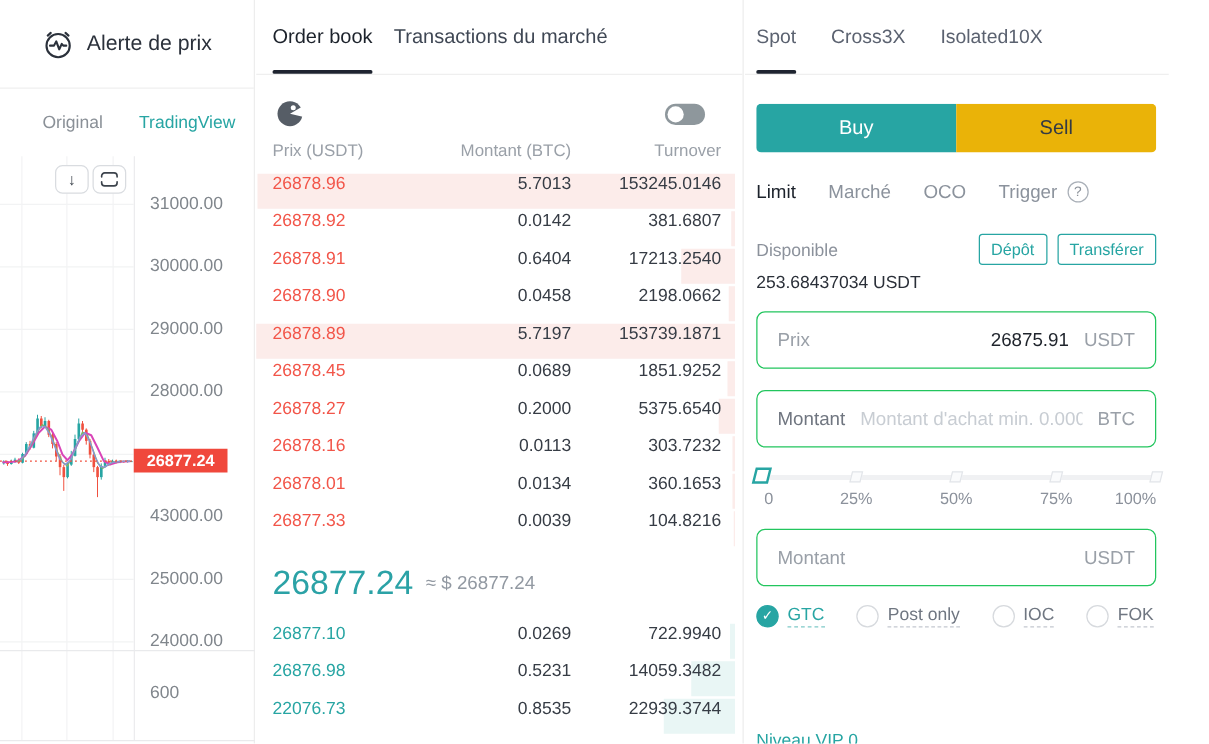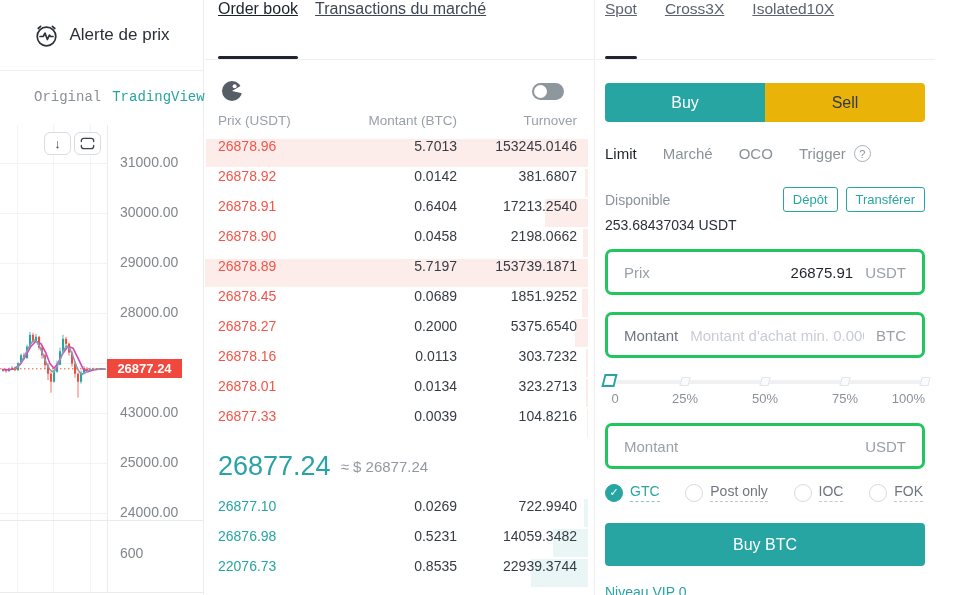--- a/index.html
+++ b/index.html
@@ -5,42 +5,42 @@
   * { margin:0; padding:0; box-sizing:border-box; }
   html,body { background:#fff; }
   body { font-family:"Liberation Sans","DejaVu Sans",sans-serif; color:#2a2f38; }
   .app { position:relative; width:967px; height:595px; overflow:hidden; background:#fff; }
 
   
   .panel-left { position:absolute; left:0; top:0; width:204px; height:595px; border-right:1px solid #ededed; }
   .lp-header { position:absolute; left:0; top:0; width:100%; height:71px; border-bottom:1px solid #efefef;
                display:flex; align-items:center; justify-content:center; gap:9px; }
   .lp-header .title { font-size:17px; color:#2b313b; }
-  .lp-src-tabs { position:absolute; left:34px; top:89px; display:flex; gap:11px; font-size:14px;font-family:Liberation Mono, monospace; }
+  .lp-src-tabs { position:absolute; left:34px; top:89px; display:flex; gap:29px; font-size:14px; }
   .lp-src-tabs .src { color:#8a9097; cursor:pointer; }
   .lp-src-tabs .src.active { color:#27a5a3; }
   .chart-btns { position:absolute; left:44px; top:132px; display:flex; gap:3px; z-index:5; }
   .cbtn { width:27px; height:23px; background:#fff; border:1px solid #d9dce0; border-radius:6px;
           display:flex; align-items:center; justify-content:center; color:#3c434c; font-size:13px; cursor:pointer; }
   .axis-line { position:absolute; left:107px; top:125px; width:1px; height:467px; background:#ececee; }
   .vgrid { position:absolute; top:125px; width:1px; height:467px; background:#f3f4f5; }
   .hgrid { position:absolute; left:0; width:107px; height:1px; background:#f2f3f4; }
   .axis-label { position:absolute; left:120px; height:18px; font-size:14px; color:#80868c; white-space:nowrap; }
   .vol-divider { position:absolute; left:0; top:520px; width:204px; height:1px; background:#e9eaec; }
   .bottom-line { position:absolute; left:0; top:592px; width:204px; height:1px; background:#e9eaec; }
   .vol-label { position:absolute; left:120px; top:545px; font-size:14px; color:#80868c; }
   .price-badge { position:absolute; left:107px; width:75px; height:19px; background:#f0483c; color:#fff;
                  font-size:13px; font-weight:bold; display:flex; align-items:center; justify-content:center; z-index:4; }
   #candle-svg { position:absolute; left:0; top:0; z-index:2; pointer-events:none; }
 
   
   .panel-mid { position:absolute; left:205px; top:0; width:390px; height:595px; border-right:1px solid #ededed; }
   .ob-tabs { position:absolute; left:0; top:0; width:100%; height:60px; border-bottom:1px solid #efefef;
              display:flex; align-items:stretch; padding-left:13px; gap:17px; font-size:16px; }
-  .tab { display:flex; align-items:flex-start; position:relative; color:#3f4754; cursor:pointer; white-space:nowrap;text-decoration:underline; }
+  .tab { display:flex; align-items:center; position:relative; color:#3f4754; cursor:pointer; white-space:nowrap; }
   .tab.active { color:#1c222b; }
   .tab.active:after { content:""; position:absolute; left:0; right:0; bottom:0; height:3px; background:#1e2430; border-radius:2px; }
   .ob-controls { position:absolute; left:0; top:78px; width:100%; height:26px; display:flex; align-items:center;
                  padding:0 30px 0 16px; justify-content:space-between; }
   .switch { width:32px; height:17px; border-radius:9px; background:#8e979c; position:relative; cursor:pointer; }
   .switch .knob { position:absolute; left:2px; top:2px; width:13px; height:13px; border-radius:50%; background:#fff; }
   .ob-cols { position:absolute; left:0; top:110px; width:383px; height:20px; display:flex; align-items:center;
              padding:0 11px 0 13px; font-size:13.5px; color:#9aa0a8; }
   .ob-cols .c1 { width:95px; } .ob-cols .c2 { flex:1; text-align:right; } .ob-cols .c3 { width:120px; text-align:right; }
   .ob-rows { position:absolute; left:0; width:383px; }
@@ -74,21 +74,21 @@
   .ot { color:#8b929c; cursor:pointer; }
   .ot.active { color:#1c222b; }
   .help-ic { width:17px; height:17px; border-radius:50%; border:1.5px solid #aab0b8; color:#8a9098;
              font-size:11px; display:flex; align-items:center; justify-content:center; margin-left:-18px; }
   .avail-row { position:absolute; left:9px; right:10px; top:187px; display:flex; align-items:center; justify-content:space-between; }
   .avail-label { font-size:14px; color:#8b919b; }
   .avail-btns { display:flex; gap:8px; }
   .mini-btn { height:25px; padding:0 9px; border:1px solid #27a5a3; border-radius:3px; background:#fff;
               color:#27a5a3; font-size:13px; display:flex; align-items:center; cursor:pointer; }
   .balance { position:absolute; left:9px; top:217px; font-size:14px; color:#2a2f38; }
-  .field { position:absolute; left:9px; right:10px; height:46px; border:3px solid #22c55e; border-radius:7px;
+  .field { position:absolute; left:9px; right:10px; height:46px; border:1px solid #22c55e; border-radius:7px;
            display:flex; align-items:center; padding:0 16px; gap:12px; font-size:15px; background:#fff; }
   .f-label { color:#9aa0a8; white-space:nowrap; }
   .f-label.darker { color:#707680; }
   .field input { flex:1; min-width:0; border:none; outline:none; background:transparent; font-size:15px;
                  color:#1f242c; font-family:inherit; }
   .field input::placeholder { color:#c8cdd3; }
   .field .unit { color:#9aa0a8; }
   #price-field { top:249px; } #price-field input { text-align:right; }
   #amount-field { top:312px; }
   #total-field { top:423px; }
@@ -330,21 +330,21 @@
         <div class="ob-row ask">
           <div class="depth" style="width: 0.6%;"></div>
           <span class="px">26878.16</span>
           <span class="amt">0.0113</span>
           <span class="turn">303.7232</span>
         </div>
         <div class="ob-row ask">
           <div class="depth" style="width: 0.6%;"></div>
           <span class="px">26878.01</span>
           <span class="amt">0.0134</span>
-          <span class="turn">323.2713</span>
+          <span class="turn">360.1653</span>
         </div>
         <div class="ob-row ask">
           <div class="depth" style="width: 0.3%;"></div>
           <span class="px">26877.33</span>
           <span class="amt">0.0039</span>
           <span class="turn">104.8216</span>
         </div>
       </div>
 
     <div class="ob-last">
@@ -457,17 +457,16 @@
         <div class="tif">
           <span class="radio"></span>
           <span class="lbl">IOC</span>
         </div>
         <div class="tif">
           <span class="radio"></span>
           <span class="lbl">FOK</span>
         </div>
       </div>
 
-    <button class="buy-btn">Buy BTC</button>
 
     <div class="vip">Niveau VIP 0</div>
   </div>
 </div>
 
 </body></html>

